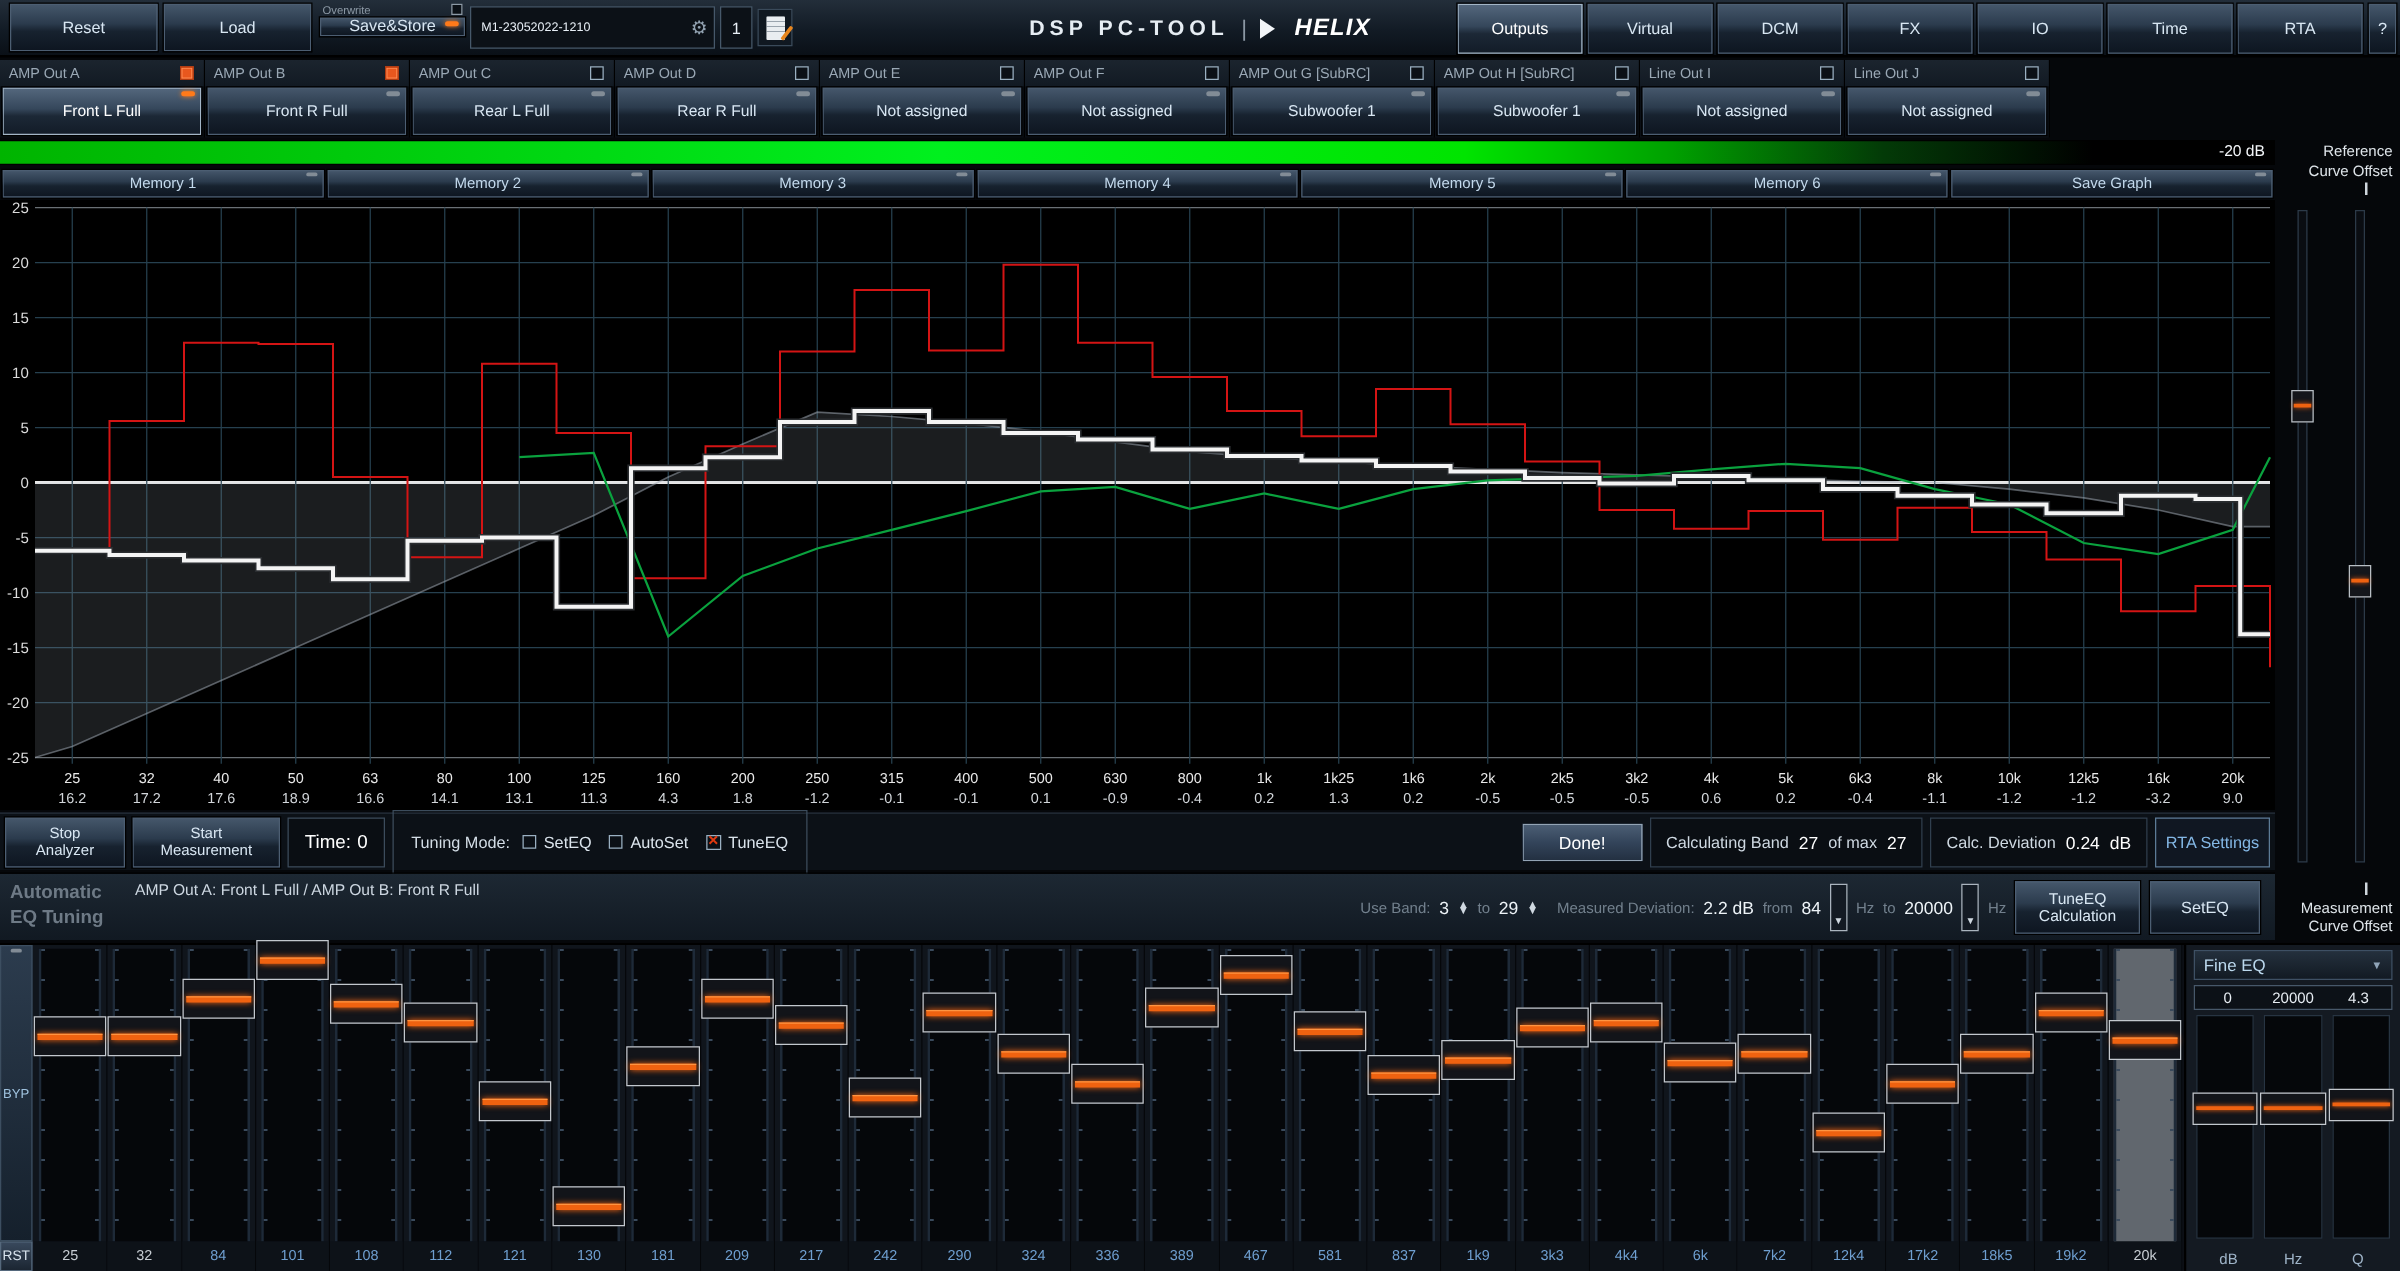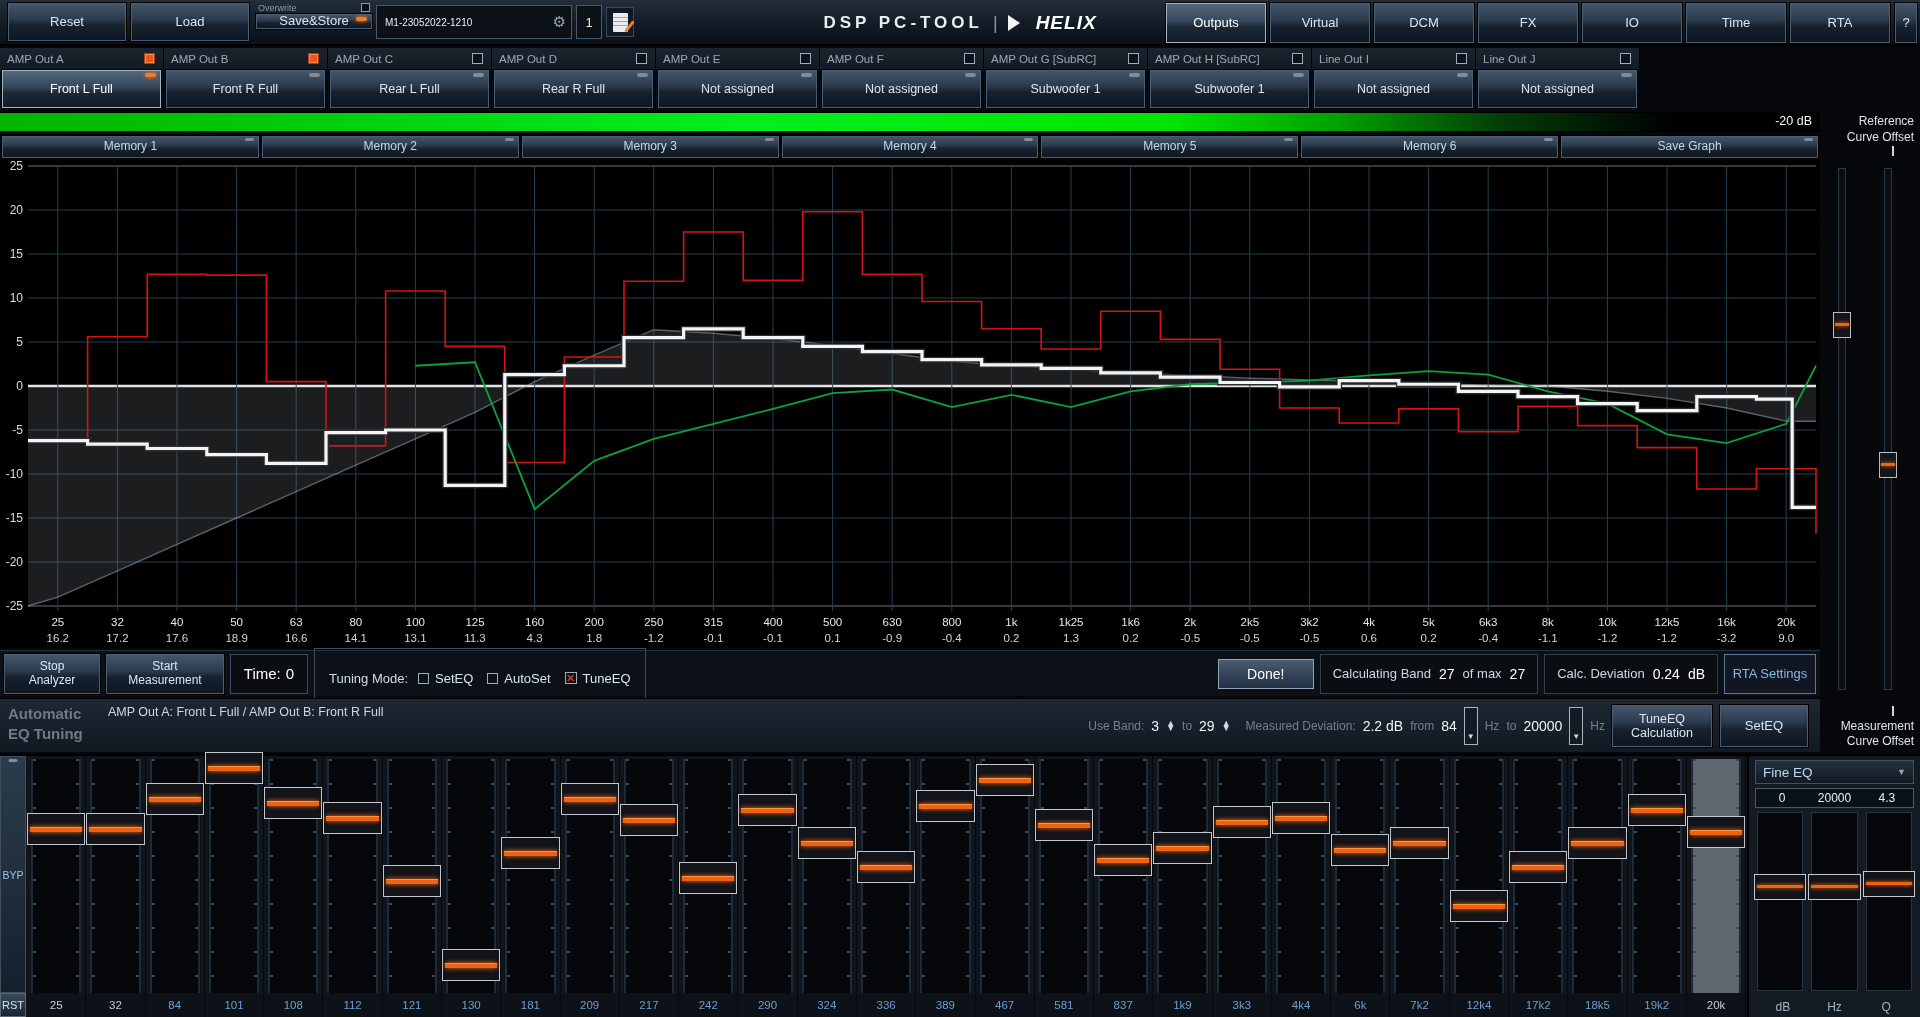--- a/index.html
+++ b/index.html
@@ -65,21 +65,21 @@
   .mem-btn { position:relative; flex:1; font-size:12px; color:#c3d9ec; }
   .mem-btn .ind { top:2px; width:9px; height:3px; }
 
   
   #graph-wrap { position:absolute; left:0; top:160px; width:1820px; height:488px; background:#000; }
 
   
   #analyzer-bar { position:absolute; left:0; top:650px; width:1820px; height:46px; background:#0c1117; border-top:1px solid #26313d; display:flex; align-items:center; padding:0 4px; gap:6px; }
   .an-btn { width:96px; height:40px; font-size:12px; flex:none; flex-direction:column; }
   #time-box { width:78px; height:40px; border:1px solid #3c4c5c; background:#0a0e13; color:#fff; font-size:15px; display:flex; align-items:center; justify-content:center; gap:5px; flex:none; }
-  #tuning-group { height:52px; border:1px solid #3c4c5c; display:flex; align-items:flex-end; gap:10px; padding:13px 14px; flex:none; }
+  #tuning-group { height:52px; border:1px solid #3c4c5c; display:flex; align-items:center; gap:10px; padding:13px 14px; flex:none; }
   #tuning-label { font-size:13px; color:#d3dde6; }
   .mode-item { display:flex; align-items:center; gap:6px; font-size:13px; color:#dbe4ec; }
   #an-spacer { flex:1; }
   #done-btn { width:96px; height:30px; font-size:14px; color:#fff; background:linear-gradient(180deg,#4d6076 0%,#33445a 50%,#222f40 100%); box-shadow:inset 0 0 0 1px #93a4b5; display:flex; align-items:center; justify-content:center; flex:none; }
   .an-box { height:40px; border:1px solid #303f4e; background:#0a0e13; display:flex; align-items:center; gap:8px; padding:0 12px; font-size:13px; color:#cfd9e2; flex:none; }
   .an-box b { color:#fff; font-weight:normal; font-size:14px; }
   #rta-btn { width:92px; height:40px; border:1px solid #5c7b96; color:#84b8e6; font-size:13px; background:#101722; display:flex; align-items:center; justify-content:center; flex:none; }
 
   
   #autoeq-bar { position:absolute; left:0; top:698px; width:1820px; height:54px; background:linear-gradient(180deg,#1d2833,#111922); border-top:1px solid #000; }

